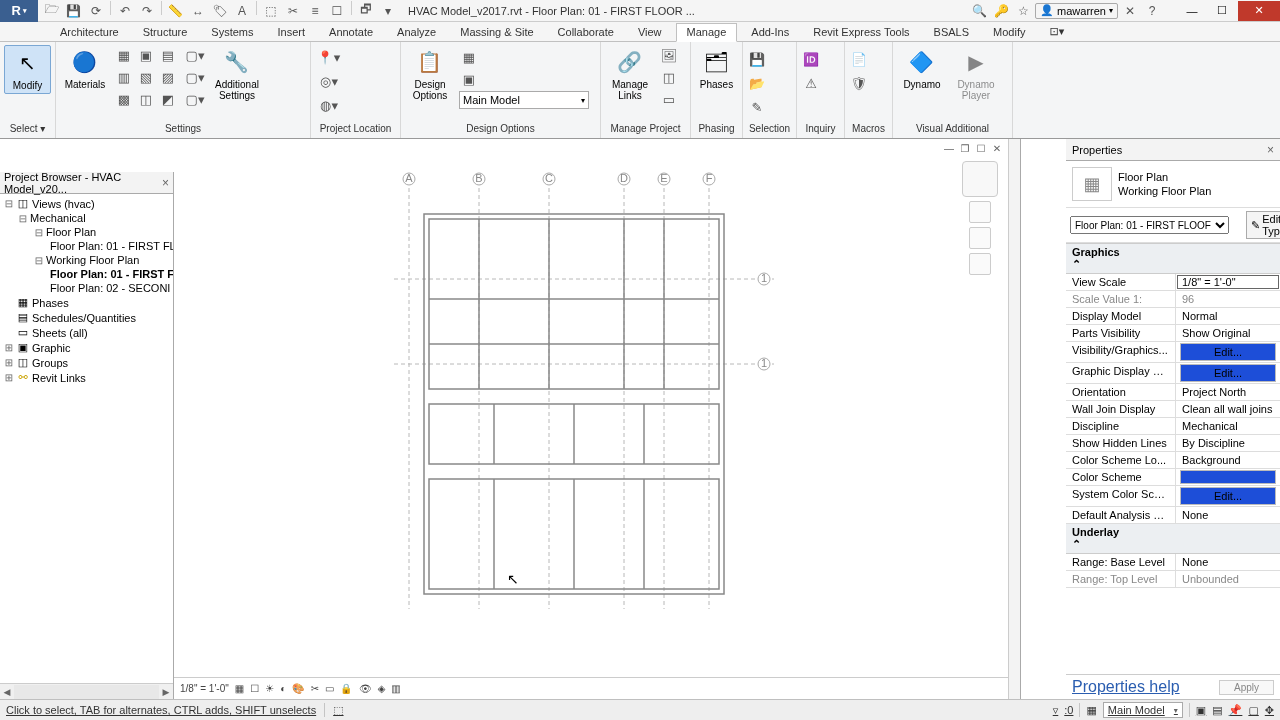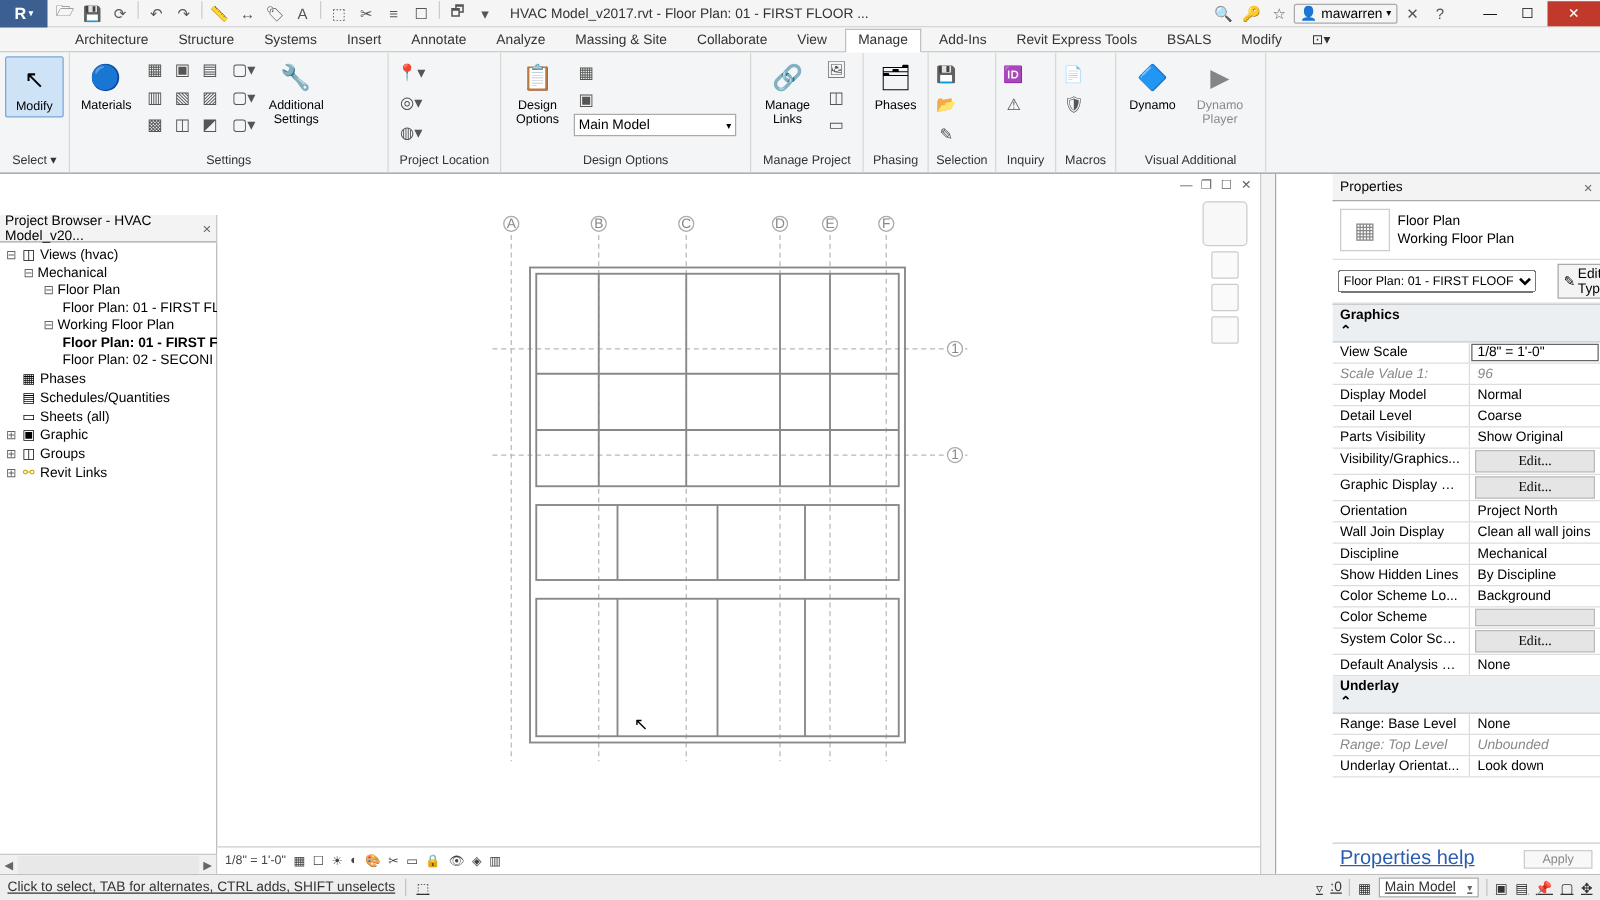--- a/index.html
+++ b/index.html
@@ -61,25 +61,25 @@
 .prop-title { height: 22px; border-bottom: 1px solid #aaa; display: flex; align-items: center; padding: 0 6px; background: #f3f3f3; }
 .prop-title .close { margin-left: auto; font-size: 12px; color: #666; }
 .type-sel { display: flex; align-items: center; gap: 6px; padding: 6px; border-bottom: 1px solid #ddd; }
 .type-icon { width: 40px; height: 34px; border: 1px solid #ccc; display: flex; align-items: center; justify-content: center; font-size: 18px; color: #888; }
 .instance-row { display: flex; align-items: center; padding: 3px 4px; border-bottom: 1px solid #ddd; gap: 17px; }
 .instance-row select { flex: 1; font-size: 10px; height: 18px; }
 .edit-type { border: 1px solid #aaa; background: #f4f4f4; padding: 1px 4px; font-size: 10px; display: flex; align-items: center; gap: 2px; }
 .prop-grid { flex: 1; overflow: auto; border-top: 1px solid #ccc; }
 .pg-head { background: #eceff2; font-weight: bold; padding: 2px 6px; display: flex; justify-content: space-between; border-bottom: 1px solid #ccc; font-size: 11px; flex-direction: column; }
 .pg-row { display: flex; border-bottom: 1px solid #ddd; font-size: 11px; }
-.pg-row.dim { color: #888; font-style: italic; }
+.pg-row.dim { color: #888; }
 .pg-row .k { width: 110px; padding: 2px 6px; border-right: 1px solid #ddd; overflow: hidden; text-overflow: ellipsis; white-space: nowrap; }
 .pg-row .v { flex: 1; padding: 2px 6px; overflow: hidden; text-overflow: ellipsis; white-space: nowrap; }
 .pg-row .v.input { border: 1px solid #666; margin: 1px; padding: 0 4px; }
-.pg-row .v.btn { text-align: center; background: #e5e5e5; border: 1px solid #bbb; margin: 1px 4px; font-family: Liberation Serif, serif; }
+.pg-row .v.btn { text-align: center; background: #1d4ed8; border: 1px solid #bbb; margin: 1px 4px; }
 .prop-footer { display: flex; justify-content: space-between; align-items: center; padding: 3px 6px; border-top: 1px solid #ccc; }
 .prop-footer a { color: #2a5db0; text-decoration: underline; font-size: 16px; }
 .prop-footer button { font-size: 10px; padding: 1px 14px; color: #888; border: 1px solid #ccc; background: #f8f8f8; }
 
 .statusbar { height: 21px; background: #eee; border-top: 1px solid #bfbfbf; display: flex; align-items: center; padding: 0 6px; gap: 8px; font-size: 11px; color: #333; text-decoration: underline; }
 .statusbar .sb-sep { width: 1px; height: 14px; background: #c4c4c4; }
 .statusbar .sb-right { margin-left: auto; display: flex; gap: 6px; align-items: center; }
 .sb-combo { border: 1px solid #aaa; background: #fff; padding: 0 4px; height: 16px; display: flex; align-items: center; font-size: 10px; min-width: 80px; }
 .sb-combo::after { content: "▾"; margin-left: auto; font-size: 8px; color: #666; }
 
@@ -468,24 +468,20 @@
         </div>
         <div class="pg-row dim">
           <div class="k">Scale Value   1:</div>
           <div class="v">96</div>
         </div>
         <div class="pg-row">
           <div class="k">Display Model</div>
           <div class="v">Normal</div>
         </div>
         <div class="pg-row">
-          <div class="k">Detail Level</div>
-          <div class="v">Coarse</div>
-        </div>
-        <div class="pg-row">
           <div class="k">Parts Visibility</div>
           <div class="v">Show Original</div>
         </div>
         <div class="pg-row">
           <div class="k">Visibility/Graphics...</div>
           <div class="v btn">Edit...</div>
         </div>
         <div class="pg-row">
           <div class="k">Graphic Display O...</div>
           <div class="v btn">Edit...</div>
@@ -526,24 +522,20 @@
           <span>Underlay</span>
           <span>⌃</span>
         </div>
         <div class="pg-row">
           <div class="k">Range: Base Level</div>
           <div class="v">None</div>
         </div>
         <div class="pg-row dim">
           <div class="k">Range: Top Level</div>
           <div class="v">Unbounded</div>
-        </div>
-        <div class="pg-row">
-          <div class="k">Underlay Orientat...</div>
-          <div class="v">Look down</div>
         </div>
       </div>
     <div class="prop-footer">
       <a href="#">Properties help</a>
       <button>Apply</button>
     </div>
   </div>
 </div>
 
 <div class="statusbar">

